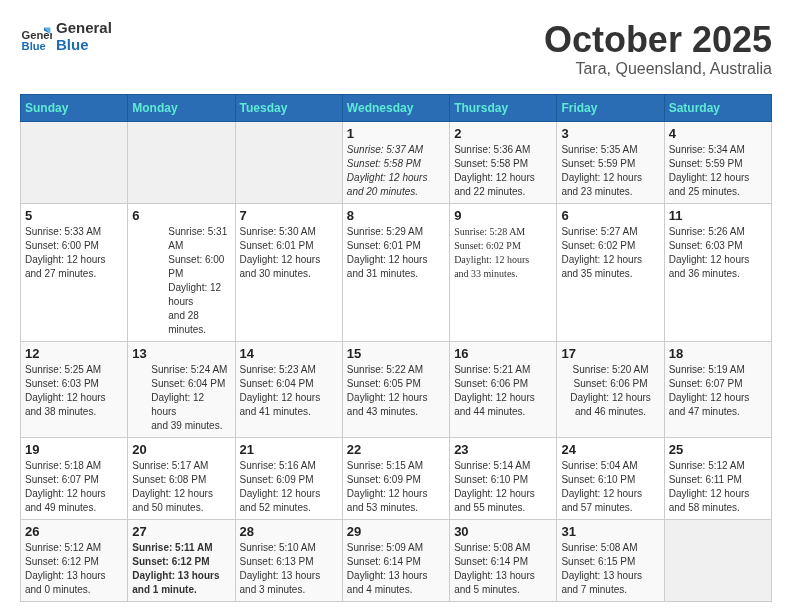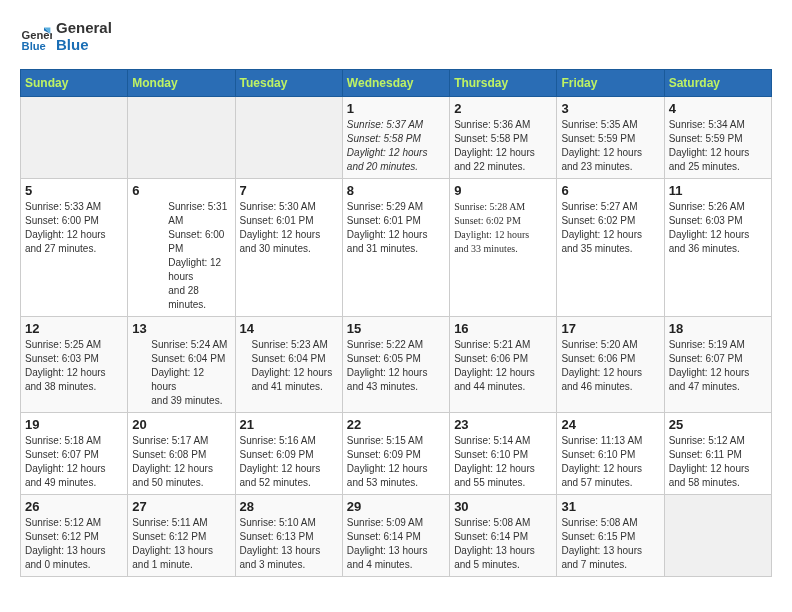--- a/index.html
+++ b/index.html
@@ -38,21 +38,21 @@
       font-size: 16px;
       color: #555;
     }
     table {
       width: 100%;
       border-collapse: collapse;
       font-size: 11px;
     }
     thead tr th {
       background-color: #2a6db5;
-      color: #bef264;
+      color: #5eead4;
       padding: 6px 4px;
       text-align: left;
       font-size: 12px;
       font-weight: bold;
       border: 1px solid #1a5a9a;
     }
     tbody tr td {
       border: 1px solid #ccc;
       vertical-align: top;
       padding: 4px;
@@ -87,20 +87,24 @@
       <text x="2" y="22" font-size="14" font-weight="bold" fill="#333">General</text>
       <text x="2" y="36" font-size="14" font-weight="bold" fill="#1a6eb5">Blue</text>
       <polygon points="30,8 38,16 30,12" fill="#1a6eb5"></polygon>
       <polygon points="30,8 38,8 38,16" fill="#5ab0e0"></polygon>
     </svg>
     <div>
       <div style="font-size:15px;font-weight:bold;color:#333;line-height:1.1;">General</div>
       <div style="font-size:15px;font-weight:bold;color:#1a6eb5;line-height:1.1;">Blue</div>
     </div>
   </div>
+  <div class="title-block">
+    <div class="month-title">October 2025</div>
+    <div class="location-title">Tara, Queensland, Australia</div>
+  </div>
 </div>
 
 <table>
   <thead>
     <tr id="header-row">
         <th>Sunday</th>
         <th>Monday</th>
         <th>Tuesday</th>
         <th>Wednesday</th>
         <th>Thursday</th>
@@ -203,42 +207,42 @@
         </td>
         <td>
           <div class="day-number">13</div>
           <div class="day-info" style="white-space: pre-line; margin-left: 19px;">Sunrise: 5:24 AM
 Sunset: 6:04 PM
 Daylight: 12 hours
 and 39 minutes.</div>
         </td>
         <td>
           <div class="day-number">14</div>
-          <div class="day-info" style="white-space: pre-line; margin-left: 12px;">Sunrise: 5:23 AM
+          <div class="day-info" style="white-space: pre-line;">Sunrise: 5:23 AM
 Sunset: 6:04 PM
 Daylight: 12 hours
 and 41 minutes.</div>
         </td>
         <td>
           <div class="day-number">15</div>
           <div class="day-info" style="white-space: pre-line;">Sunrise: 5:22 AM
 Sunset: 6:05 PM
 Daylight: 12 hours
 and 43 minutes.</div>
         </td>
         <td>
           <div class="day-number">16</div>
           <div class="day-info" style="white-space: pre-line;">Sunrise: 5:21 AM
 Sunset: 6:06 PM
 Daylight: 12 hours
 and 44 minutes.</div>
         </td>
         <td>
           <div class="day-number">17</div>
-          <div class="day-info" style="white-space: pre-line;">Sunrise: 5:20 AM
+          <div class="day-info" style="white-space: pre-line; text-align: center;">Sunrise: 5:20 AM
 Sunset: 6:06 PM
 Daylight: 12 hours
 and 46 minutes.</div>
         </td>
         <td>
           <div class="day-number">18</div>
           <div class="day-info" style="white-space: pre-line;">Sunrise: 5:19 AM
 Sunset: 6:07 PM
 Daylight: 12 hours
 and 47 minutes.</div>
@@ -275,21 +279,21 @@
         </td>
         <td>
           <div class="day-number">23</div>
           <div class="day-info" style="white-space: pre-line;">Sunrise: 5:14 AM
 Sunset: 6:10 PM
 Daylight: 12 hours
 and 55 minutes.</div>
         </td>
         <td>
           <div class="day-number">24</div>
-          <div class="day-info" style="white-space: pre-line;">Sunrise: 11:13 AM
+          <div class="day-info" style="white-space: pre-line;">Sunrise: 5:04 AM
 Sunset: 6:10 PM
 Daylight: 12 hours
 and 57 minutes.</div>
         </td>
         <td>
           <div class="day-number">25</div>
           <div class="day-info" style="white-space: pre-line;">Sunrise: 5:12 AM
 Sunset: 6:11 PM
 Daylight: 12 hours
 and 58 minutes.</div>
@@ -298,21 +302,21 @@
       <tr>
         <td>
           <div class="day-number">26</div>
           <div class="day-info" style="white-space: pre-line;">Sunrise: 5:12 AM
 Sunset: 6:12 PM
 Daylight: 13 hours
 and 0 minutes.</div>
         </td>
         <td>
           <div class="day-number">27</div>
-          <div class="day-info" style="white-space: pre-line;">Sunrise: 5:11 AM
+          <div class="day-info" style="white-space: pre-line; font-weight: bold;">Sunrise: 5:11 AM
 Sunset: 6:12 PM
 Daylight: 13 hours
 and 1 minute.</div>
         </td>
         <td>
           <div class="day-number">28</div>
           <div class="day-info" style="white-space: pre-line;">Sunrise: 5:10 AM
 Sunset: 6:13 PM
 Daylight: 13 hours
 and 3 minutes.</div>

